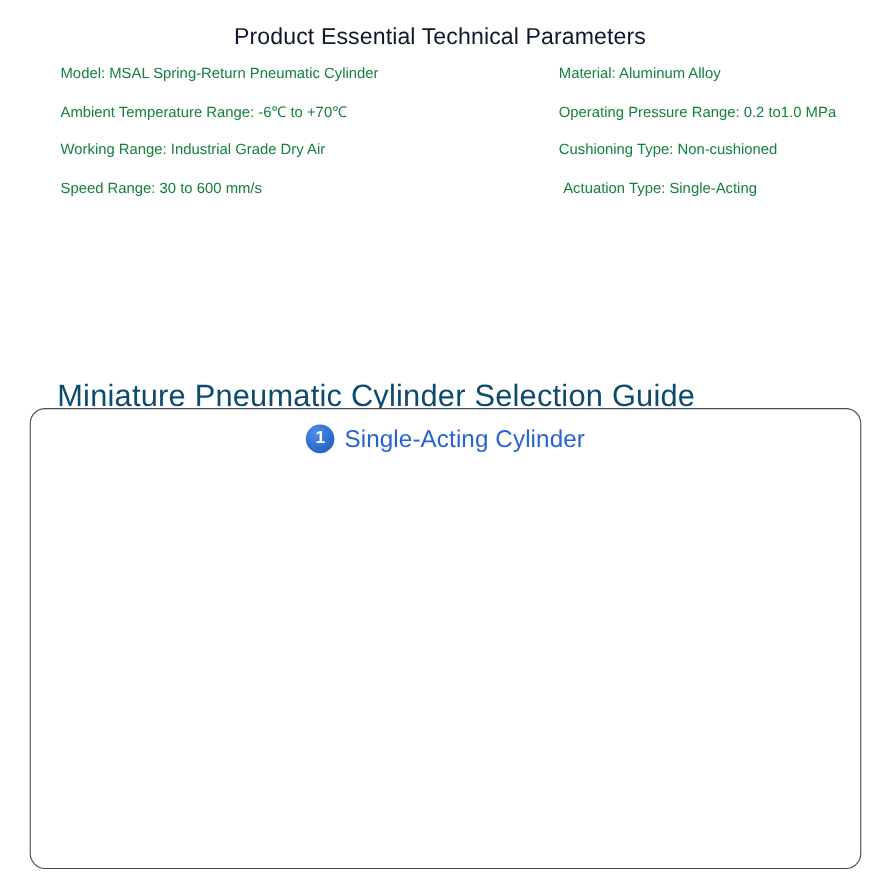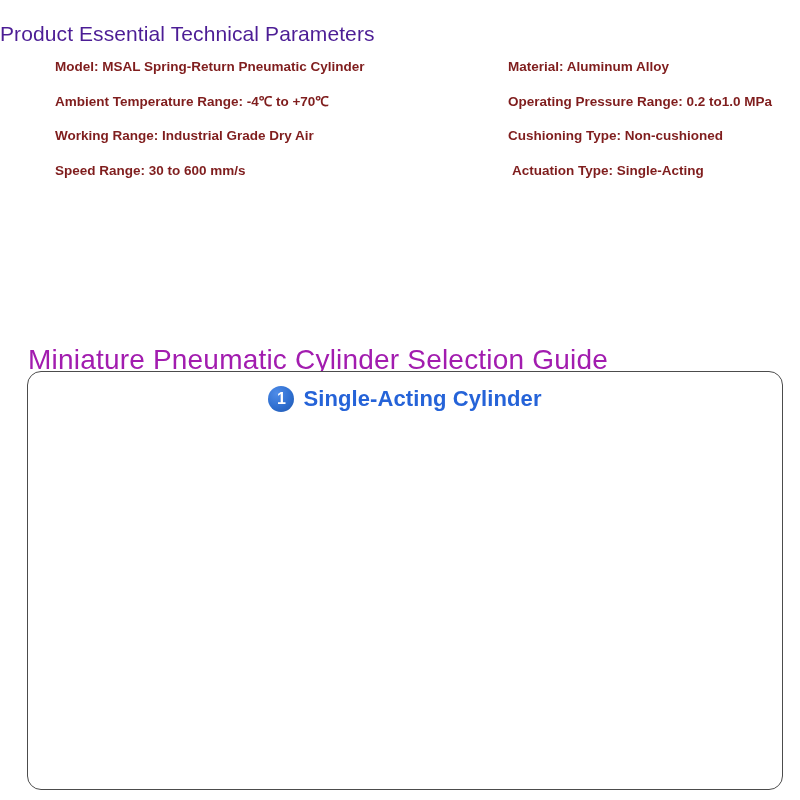--- a/index.html
+++ b/index.html
@@ -24,52 +24,54 @@
     left: 0;
     top: 0;
     width: 800px;
     height: 300px;
   }
   #spec-title {
     position: absolute;
     left: 0;
     top: 8px;
     width: 800px;
+    text-align: center;
     font-size: 21px;
     font-weight: 400;
-    color: #4c1d95;
+    color: #0f172a;
     letter-spacing: 0.1px;
   }
   .spec-col {
     position: absolute;
     top: 60px;
   }
   #spec-col-left  { left: 55px;  width: 420px; }
   #spec-col-right { left: 508px; width: 315px; }
   .spec-line {
     font-size: 13.5px;
-    font-weight: 700;
-    color: #7f1d1d;
+    font-weight: 400;
+    color: #15803d;
     line-height: 1;
     margin-bottom: 21px;
     white-space: nowrap;
   }
   #spec-col-right .spec-line:nth-child(4) { padding-left: 4px; }
 
   
   #guide-title {
     position: absolute;
     left: 0;
     top: 321px;
     width: 636px;
     text-align: center;
     font-size: 28px;
     font-weight: 400;
-    color: #a21caf;
+    color: #0c4a6e;
     letter-spacing: 0.2px;
+    padding-left: 24px;
   }
 
   
   #guide-card {
     position: absolute;
     left: 27px;
     top: 371px;
     width: 756px;
     height: 419px;
     box-sizing: border-box;
@@ -98,21 +100,21 @@
     font-size: 16px;
     font-weight: 700;
     display: flex;
     align-items: center;
     justify-content: center;
     line-height: 1;
     flex: none;
   }
   #card-heading-text {
     font-size: 22px;
-    font-weight: 700;
+    font-weight: 400;
     color: #2563d8;
     letter-spacing: 0.1px;
   }
 
   
   .callout-label {
     position: absolute;
     font-size: 13.5px;
     color: #9a9a9a;
     white-space: nowrap;
@@ -122,21 +124,21 @@
 </style>
 </head>
 <body>
 
 <section id="spec-section">
 
   <h1 id="spec-title">Product Essential Technical Parameters</h1>
 
   <div id="spec-col-left" class="spec-col">
     <div class="spec-line">Model: MSAL Spring-Return Pneumatic Cylinder</div>
-    <div class="spec-line">Ambient Temperature Range: -4℃ to +70℃</div>
+    <div class="spec-line">Ambient Temperature Range: -6℃ to +70℃</div>
     <div class="spec-line">Working Range: Industrial Grade Dry Air</div>
     <div class="spec-line">Speed Range: 30 to 600 mm/s</div>
   </div>
 
   <div id="spec-col-right" class="spec-col">
     <div class="spec-line">Material: Aluminum Alloy</div>
     <div class="spec-line">Operating Pressure Range: 0.2 to1.0 MPa</div>
     <div class="spec-line">Cushioning Type: Non-cushioned</div>
     <div class="spec-line">Actuation Type: Single-Acting</div>
   </div>

